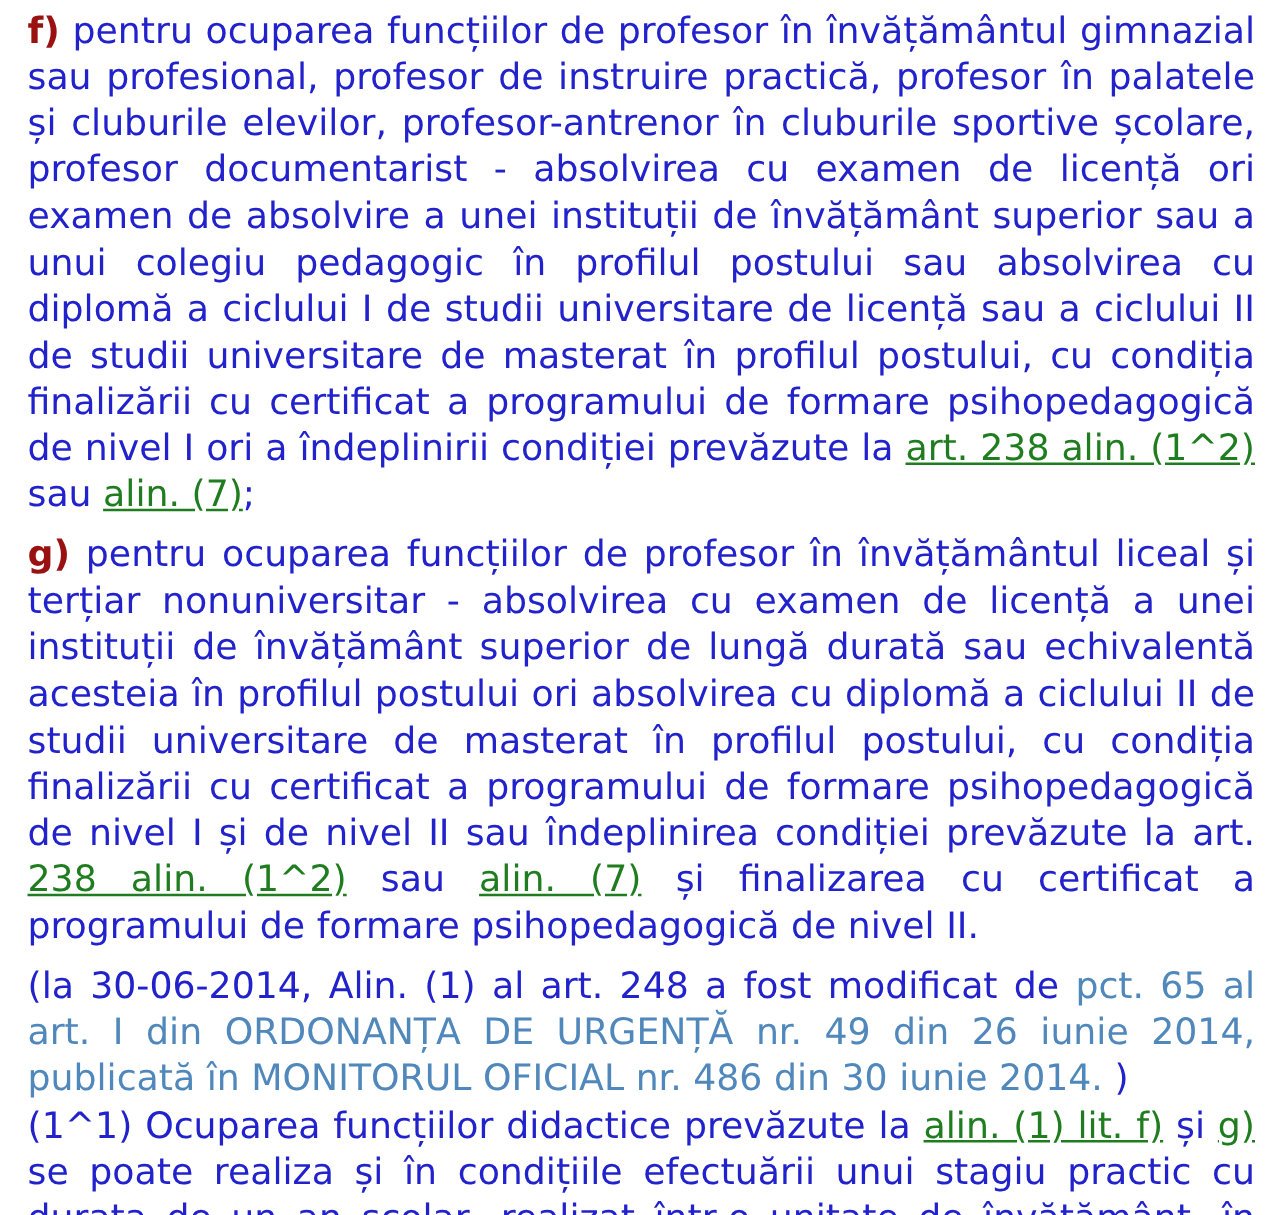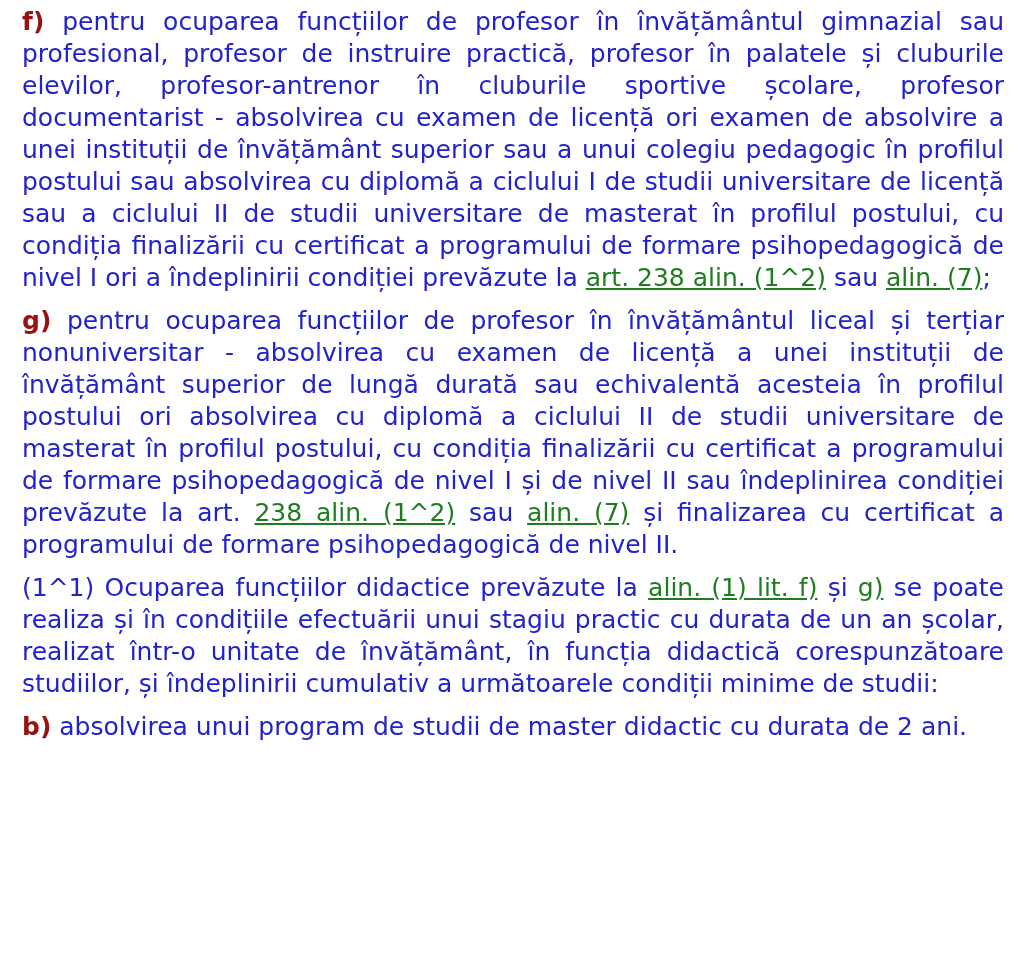--- a/index.html
+++ b/index.html
@@ -13,21 +13,21 @@
   html, body {
     margin: 0; padding: 0;
     width: 1024px; height: 972px;
     overflow: hidden;
     background: var(--background);
   }
   .doc {
     width: 1024px; height: 972px;
     padding: 6px 20px 0 22px;
     font-family: "DejaVu Sans", "Liberation Sans", sans-serif;
-    font-size: 25px;
+    font-size: 29px;
     line-height: 1.28;
     text-align: justify;
     color: var(--body-text);
     overflow: hidden;
   }
   p { margin: 0 0 11px 0; }
   p.no-gap { margin-bottom: 0; }
   .marker {
     color: var(--marker);
     font-weight: bold;
@@ -42,20 +42,21 @@
 </style>
 </head>
 <body>
 
 <main class="doc">
 
   <p class="para"><span class="marker">f)</span><span class="t"> pentru ocuparea funcțiilor de profesor în învățământul gimnazial sau profesional, profesor de instruire practică, profesor în palatele și cluburile elevilor, profesor-antrenor în cluburile sportive școlare, profesor documentarist - absolvirea cu examen de licență ori examen de absolvire a unei instituții de învățământ superior sau a unui colegiu pedagogic în profilul postului sau absolvirea cu diplomă a ciclului I de studii universitare de licență sau a ciclului II de studii universitare de masterat în profilul postului, cu condiția finalizării cu certificat a programului de formare psihopedagogică de nivel I ori a îndeplinirii condiției prevăzute la </span><a class="link">art. 238 alin. (1^2)</a><span class="t"> sau </span><a class="link">alin. (7)</a><span class="t">;</span></p>
 
   <p class="para"><span class="marker">g)</span><span class="t"> pentru ocuparea funcțiilor de profesor în învățământul liceal și terțiar nonuniversitar - absolvirea cu examen de licență a unei instituții de învățământ superior de lungă durată sau echivalentă acesteia în profilul postului ori absolvirea cu diplomă a ciclului II de studii universitare de masterat în profilul postului, cu condiția finalizării cu certificat a programului de formare psihopedagogică de nivel I și de nivel II sau îndeplinirea condiției prevăzute la art. </span><a class="link">238 alin. (1^2)</a><span class="t"> sau </span><a class="link">alin. (7)</a><span class="t"> și finalizarea cu certificat a programului de formare psihopedagogică de nivel II.</span></p>
 
+  <p class="para no-gap"><span class="t">(la 30-06-2014, Alin. (1) al art. 248 a fost modificat de </span><span class="note-hl">pct. 65 al art. I din ORDONANȚA DE URGENȚĂ nr. 49 din 26 iunie 2014, publicată în MONITORUL OFICIAL nr. 486 din 30 iunie 2014. </span><span class="t">)</span></p>
 
   <p class="para"><span class="t">(1^1) Ocuparea funcțiilor didactice prevăzute la </span><a class="link">alin. (1) lit. f)</a><span class="t"> și </span><a class="link">g)</a><span class="t"> se poate realiza și în condițiile efectuării unui stagiu practic cu durata de un an școlar, realizat într-o unitate de învățământ, în funcția didactică corespunzătoare studiilor, și îndeplinirii cumulativ a următoarele condiții minime de studii:</span></p>
 
 
   <p class="para"><span class="marker">b)</span><span class="t"> absolvirea unui program de studii de master didactic cu durata de 2 ani.</span></p>
 
 
 </main>
 
 </body></html>

